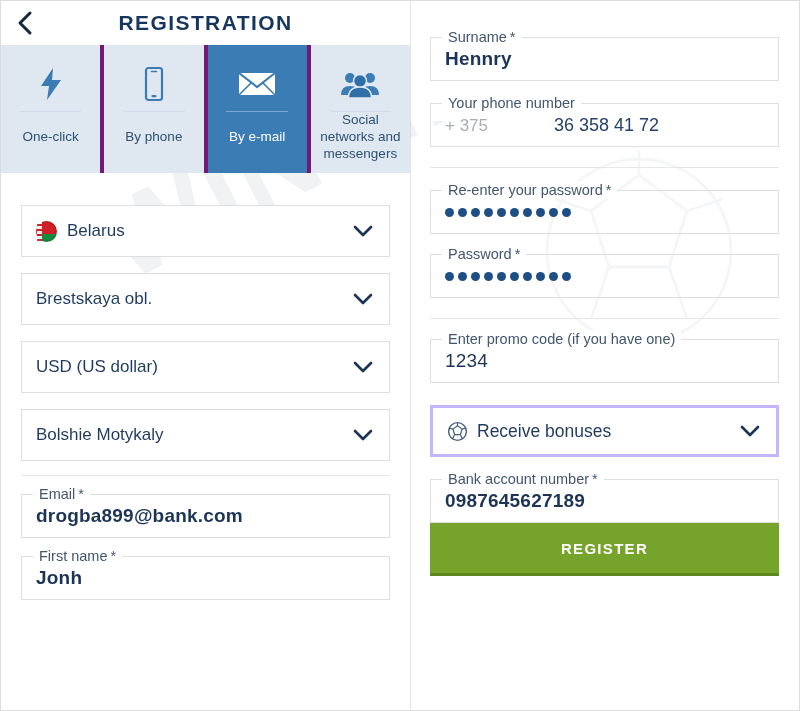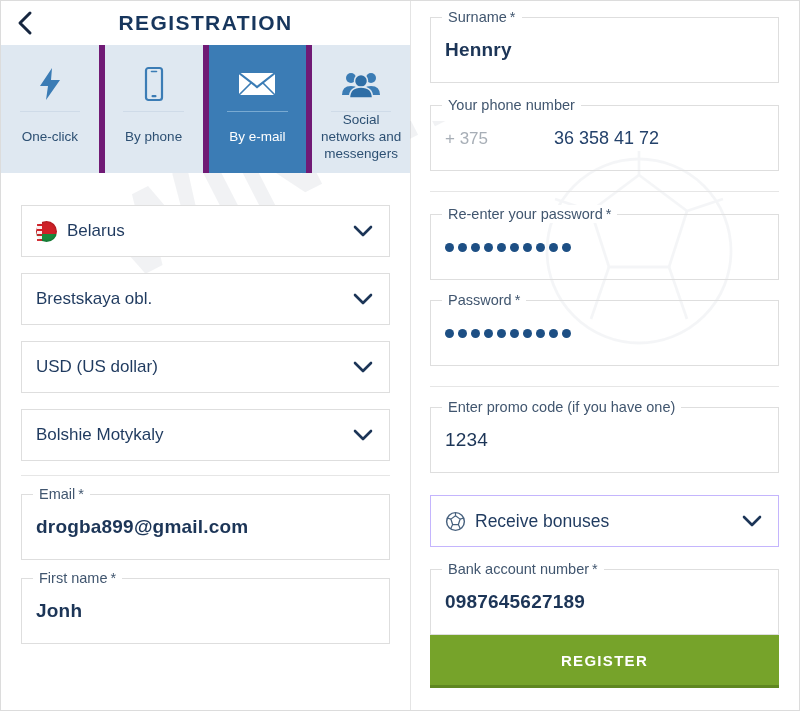--- a/index.html
+++ b/index.html
@@ -90,21 +90,21 @@
   }
   .tab{
     flex:1;
     background:#dfe8f1;
     display:flex;flex-direction:column;
     align-items:center;
     justify-content:flex-start;
     cursor:pointer;
     position:relative;
     box-sizing:border-box;
-    border-right:6px solid #701a75;
+    border-right:4px solid #701a75;
     padding-top:16px;
   }
   .tab:last-child{border-right:none;}
   .tab .tab-icon{
     height:46px;
     display:flex;align-items:center;justify-content:center;
   }
   .tab .tab-rule{
     width:62%;height:1px;
     background:#cfdbe8;
@@ -176,21 +176,21 @@
     opacity:.92;
   }
 
   
   .field{
     position:relative;
     margin-top:18px;
   }
   .field .fbox{
     border:1px solid #dedede;
-    height:66px;
+    height:44px;
     box-sizing:border-box;
     display:flex;align-items:center;
     padding:0 14px;
     background:transparent;
   }
   .field .flabel{
     position:absolute;
     top:-9px;left:12px;
     background:#ffffff;
     padding:0 6px;
@@ -232,21 +232,21 @@
     font-size:12.5px;
     padding:2px 7px 3px 7px;
     line-height:15px;
     white-space:nowrap;
     z-index:8;
   }
 
   
   .bonus-box{
     position:relative;
-    border:1px solid #c4b5fd;
+    border:3px solid #c4b5fd;
     height:52px;
     display:flex;align-items:center;
     padding:0 14px;
     box-sizing:border-box;
     margin-top:22px;
     cursor:pointer;
     background:#fff;
   }
   .bonus-box .bval{
     font-size:17.5px;color:#1f3a5f;
@@ -379,40 +379,40 @@
         </svg>
       </div>
 
       <div class="hr"></div>
 
       <div class="field">
         <div class="flabel">
           <span>Email</span><span class="req">*</span>
         </div>
         <div class="fbox">
-          <span class="fvalue">drogba899@gmail.com</span>
+          <span class="fvalue">drogba899@bank.com</span>
         </div>
       </div>
 
       <div class="field">
         <div class="flabel">
           <span>First name</span><span class="req">*</span>
         </div>
         <div class="fbox">
           <span class="fvalue">Jonh</span>
         </div>
       </div>
 
     </div>
   </div>
 
   <div class="col col-right">
     <div class="form-right">
 
-      <div class="field" style="margin-top:4px;">
+      <div class="field" style="margin-top:24px;">
         <div class="flabel">
           <span>Surname</span><span class="req">*</span>
         </div>
         <div class="fbox">
           <span class="fvalue">Hennry</span>
         </div>
       </div>
 
       <div class="field" style="margin-top:22px;">
         <div class="flabel">Your phone number</div>

